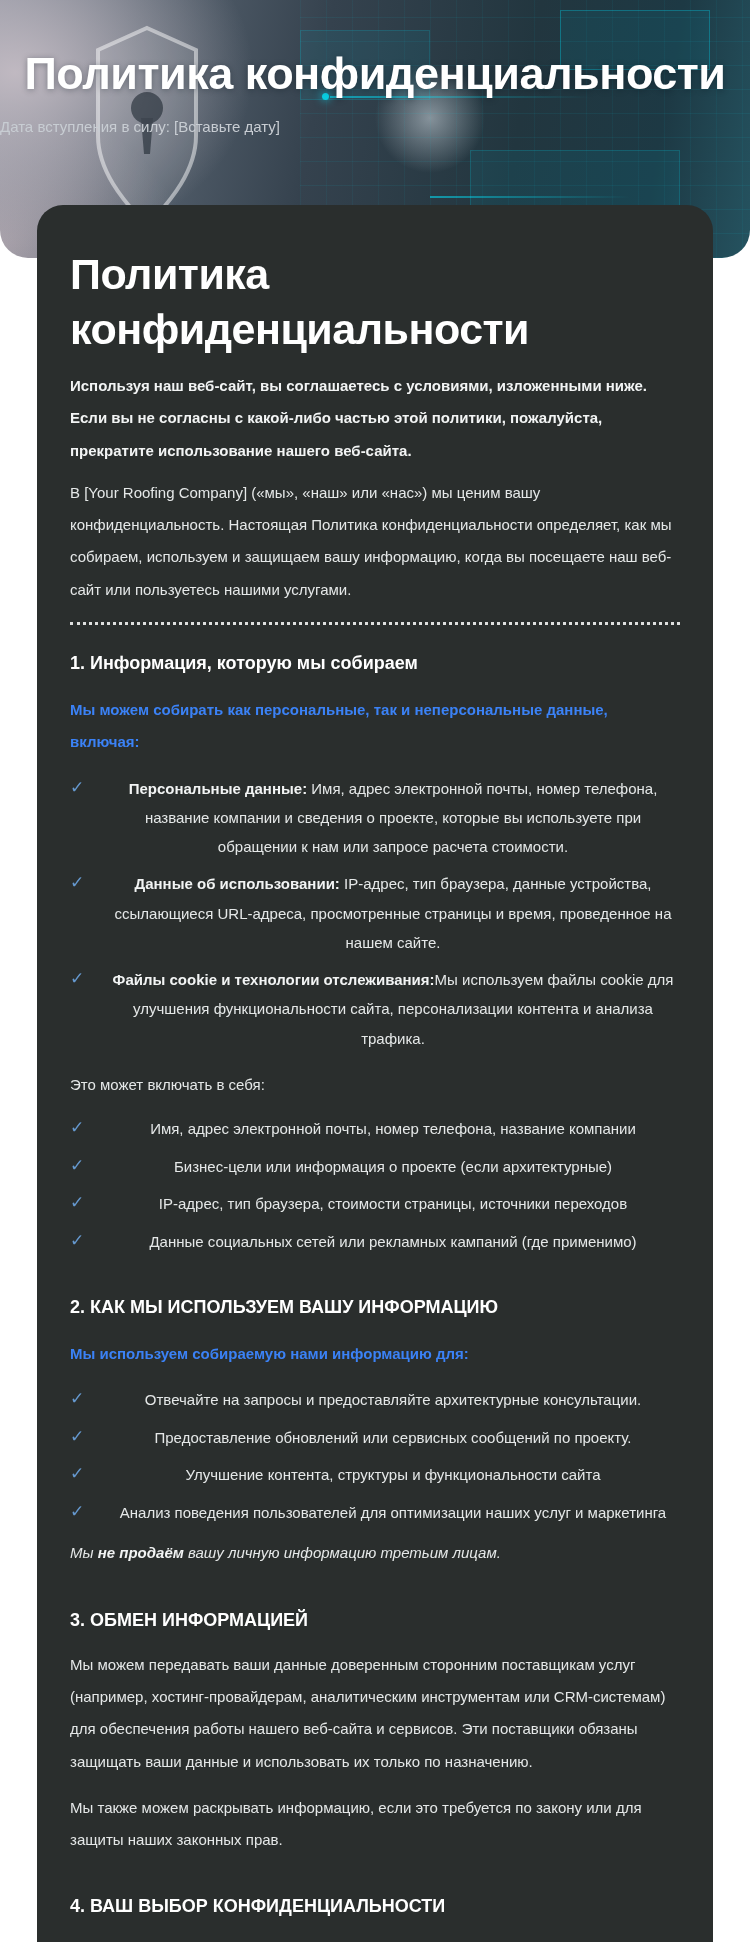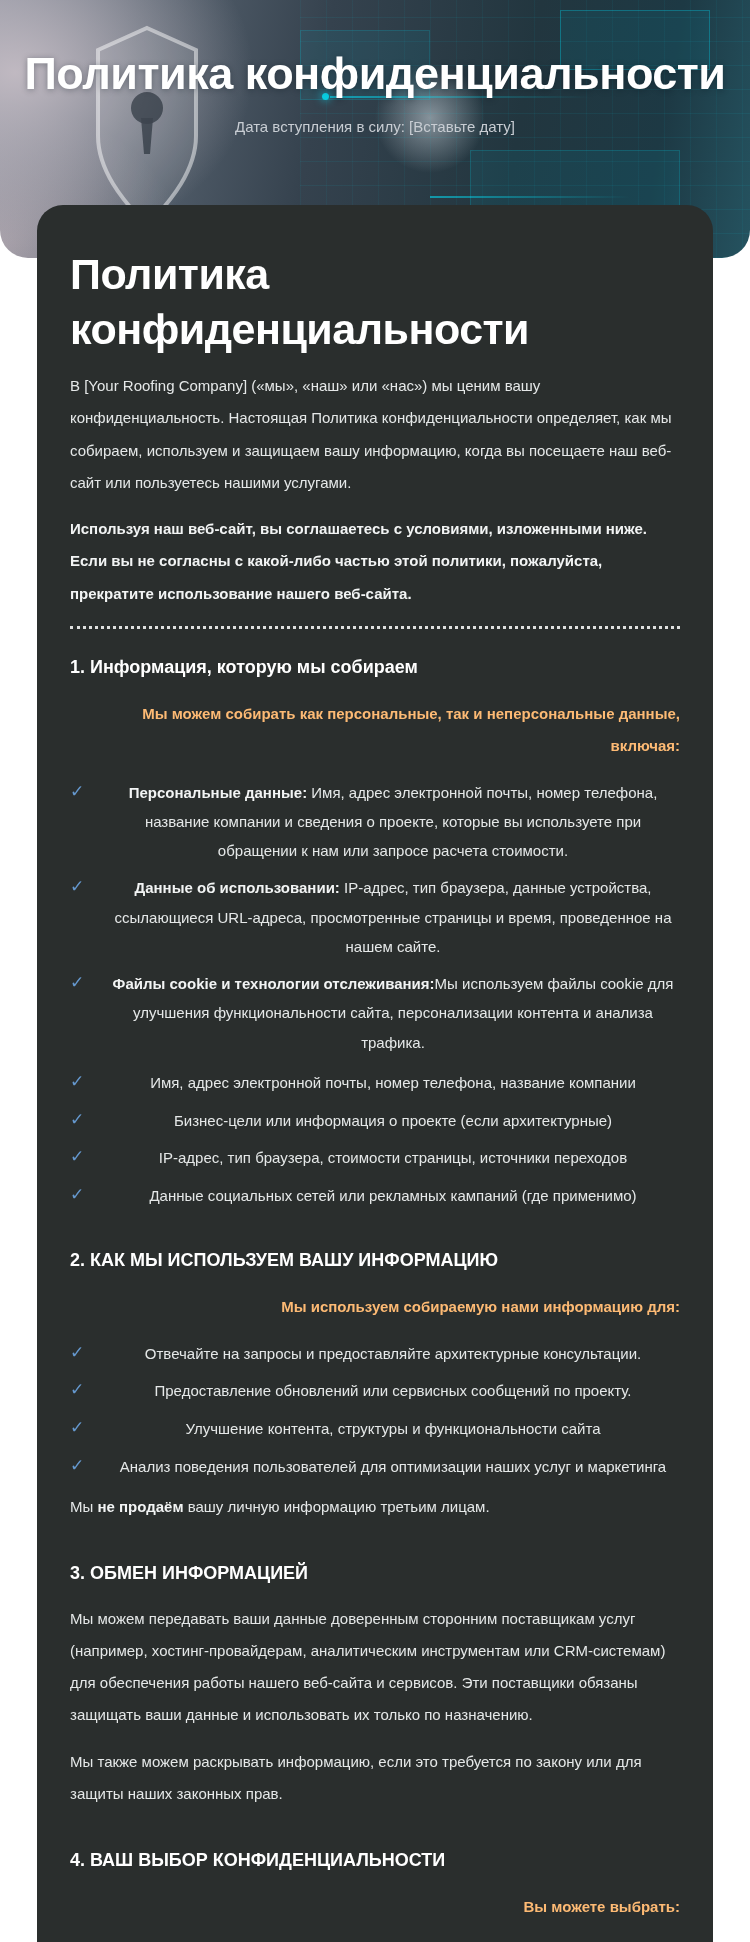--- a/index.html
+++ b/index.html
@@ -40,21 +40,20 @@
     position: absolute; left: 0; right: 0; top: 48px;
     text-align: center;
     color: #ffffff;
     font-size: 45px;
     font-weight: 700;
     letter-spacing: -0.5px;
     text-shadow: 0 1px 6px rgba(10,20,30,0.35);
   }
   .hero-subtitle {
     position: absolute; left: 0; right: 0; top: 118px;
-    text-align: center;
     color: #c8cdd3;
     font-size: 15px;
   }
 
   
   .card {
     position: relative;
     width: 676px;
     margin: -53px auto 37px auto;
     background: #2a2e2d;
@@ -67,21 +66,21 @@
   .card-heading {
     color: #ffffff;
     font-size: 43px;
     line-height: 1.27;
     font-weight: 700;
     letter-spacing: -0.5px;
     margin: 6px 0 14px 0;
   }
   .p { margin: 10px 0 14px 0; }
   .p-bold { font-weight: 700; color: #f2f4f4; line-height: 2.15; margin: 0 0 6px 0; }
-  .lead-bold { font-weight: 700; color: #fdba74; margin: 18px 0 14px 0; text-align: right; }
+  .lead-bold { font-weight: 700; color: #3b82f6; margin: 18px 0 14px 0; }
   .dotted-divider {
     border: none;
     border-top: 3px dotted rgba(255,255,255,0.85);
     margin: 16px 0 8px 0;
   }
   .section-heading {
     color: #ffffff;
     font-size: 18px;
     font-weight: 700;
     line-height: 1.4;
@@ -93,21 +92,21 @@
   .li .check {
     flex: 0 0 36px;
     color: #6598ce;
     font-weight: 700;
     font-size: 17px;
     line-height: 1.8;
   }
   .li .li-text { flex: 1; line-height: 1.95; padding-top: 1px; text-align: center; }
   .li .li-text b { color: #f2f4f4; }
   .mid-note { margin: 16px 0 12px 0; }
-  .closing { margin: 10px 0 4px 0; }
+  .closing { margin: 10px 0 4px 0; font-style: italic; }
   .closing b { color: #f2f4f4; }
 </style>
 </head>
 <body>
 
 <header class="hero">
 
   <div class="hud" style="left:560px; top:10px; width:150px; height:60px;"></div>
   <div class="hud" style="left:470px; top:150px; width:210px; height:90px; border-color:rgba(0,220,245,0.18);"></div>
   <div class="hud" style="left:300px; top:30px; width:130px; height:70px; border-color:rgba(0,220,245,0.15);"></div>
@@ -121,41 +120,42 @@
     <path d="M49 96 L61 96 L58 132 L52 132 Z" fill="rgba(40,48,58,0.85)"></path>
   </svg>
   <h1 class="hero-title">Политика конфиденциальности</h1>
   <p class="hero-subtitle">Дата вступления в силу: [Вставьте дату]</p>
 </header>
 
 <main class="card">
 
   <h2 class="card-heading">Политика конфиденциальности</h2>
 
+  <p class="p p-bold">Используя наш веб-сайт, вы соглашаетесь с условиями, изложенными ниже. Если вы не согласны с какой-либо частью этой политики, пожалуйста, прекратите использование нашего веб-сайта.</p>
   <p class="p">В [Your Roofing Company] («мы», «наш» или «нас») мы ценим вашу конфиденциальность. Настоящая Политика конфиденциальности определяет, как мы собираем, используем и защищаем вашу информацию, когда вы посещаете наш веб-сайт или пользуетесь нашими услугами.</p>
-  <p class="p p-bold">Используя наш веб-сайт, вы соглашаетесь с условиями, изложенными ниже. Если вы не согласны с какой-либо частью этой политики, пожалуйста, прекратите использование нашего веб-сайта.</p>
 
   <hr class="dotted-divider">
 
   <h3 class="section-heading first">1. Информация, которую мы собираем</h3>
   <p class="lead-bold">Мы можем собирать как персональные, так и неперсональные данные, включая:</p>
   <div class="list">
     <div class="li">
       <span class="check">✓</span>
       <p class="li-text"><b>Персональные данные:</b><span> Имя, адрес электронной почты, номер телефона, название компании и сведения о проекте, которые вы используете при обращении к нам или запросе расчета стоимости.</span></p>
     </div>
     <div class="li">
       <span class="check">✓</span>
       <p class="li-text"><b>Данные об использовании:</b><span> IP-адрес, тип браузера, данные устройства, ссылающиеся URL-адреса, просмотренные страницы и время, проведенное на нашем сайте.</span></p>
     </div>
     <div class="li">
       <span class="check">✓</span>
       <p class="li-text"><b>Файлы cookie и технологии отслеживания:</b><span>Мы используем файлы cookie для улучшения функциональности сайта, персонализации контента и анализа трафика.</span></p>
     </div>
   </div>
+  <p class="mid-note">Это может включать в себя:</p>
   <div class="list">
     <div class="li">
       <span class="check">✓</span>
       <p class="li-text">Имя, адрес электронной почты, номер телефона, название компании</p>
     </div>
     <div class="li">
       <span class="check">✓</span>
       <p class="li-text">Бизнес-цели или информация о проекте (если архитектурные)</p>
     </div>
     <div class="li">

